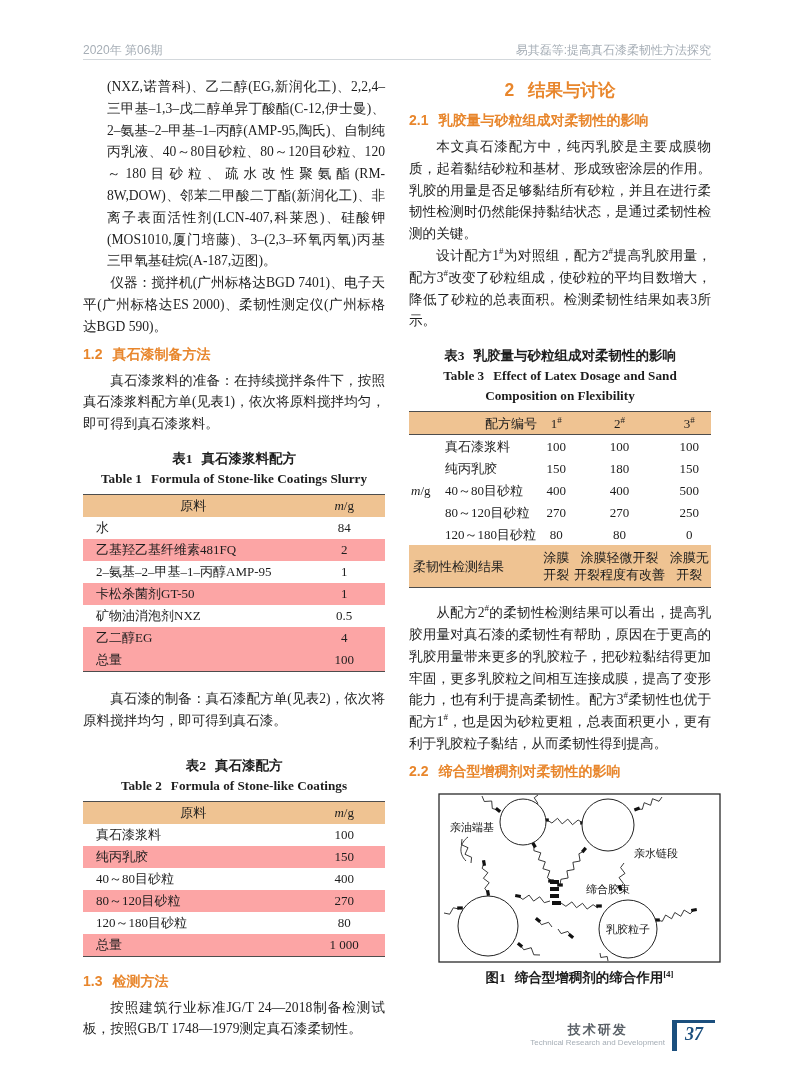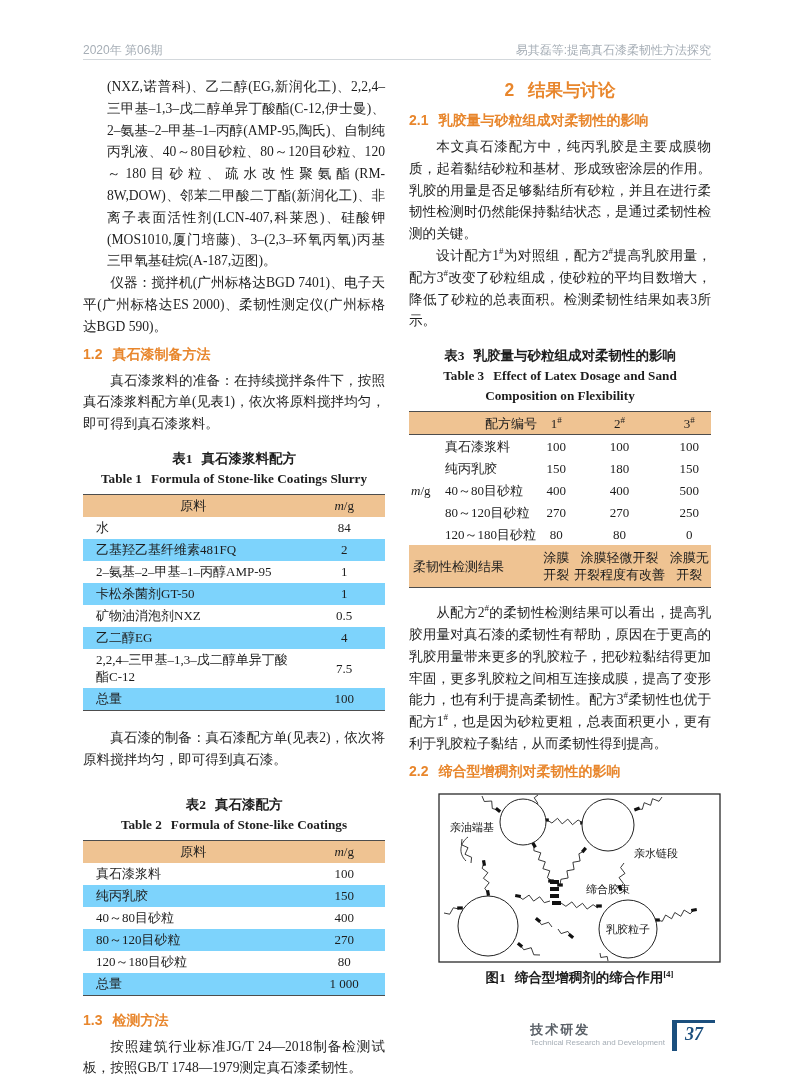--- a/index.html
+++ b/index.html
@@ -24,38 +24,38 @@
   
   .t-caption{text-align:center;font-weight:bold;margin:14px 0 5px;line-height:20px;}
   .t-caption .cn-line{font-size:13.5px;}
   .t-caption .en-line{font-size:13.2px;}
   .t-caption .lbl{margin-right:9px;}
   
   table{width:100%;border-collapse:collapse;border-top:1.6px solid #4d4d4d;border-bottom:1.6px solid #4d4d4d;
        font-size:13px;margin-bottom:8px;}
   th,td{padding:2.5px 4px;font-weight:normal;line-height:17px;}
   thead th{background:#efc392;}
-  tr.stripe td{background:#7dd3fc;font-family:Liberation Serif, serif;}
+  tr.stripe td{background:#fca5a5;font-family:Liberation Serif, serif;}
   table.simple td.name{text-align:left;padding-left:13px;}
   table.simple td.val{text-align:center;width:27%;}
   #table3 thead th{border-bottom:1.2px solid #4d4d4d;text-align:center;}
   #table3 thead th.t3first{text-align:right;padding-left:4px;}
   #table3 td{text-align:center;}
   #table3 td.t3name{text-align:left;}
   #table3 td.unit{width:26px;text-align:left;padding-left:2px;}
   #table3 tr.result td{background:#efc392;padding:4px 2px;}
   
   .figure-wrap{width:283px;margin:12px 0 0 29px;}
   .figure-box{border:0;}
   .f-caption{text-align:center;font-weight:bold;line-height:22px;}
   .f-caption .cn-line{font-size:13.5px;}
   .f-caption .lbl{margin-right:9px;}
   
   .pg-footer{position:absolute;right:79px;bottom:26px;display:flex;align-items:center;}
-  .dept{text-align:left;line-height:1.15;margin-right:7px;}
+  .dept{text-align:center;line-height:1.15;margin-right:7px;}
   .dept-cn{font-family:"Liberation Sans","DejaVu Sans",sans-serif;font-weight:bold;font-size:13px;
        color:#5a6067;letter-spacing:2px;}
   .dept-en{font-family:"Liberation Sans","DejaVu Sans",sans-serif;font-size:8px;color:#a6aeb6;}
   .page-num{border-top:3px solid #1b4f7e;border-left:5px solid #1b4f7e;color:#1b4f7e;
        font-style:italic;font-weight:bold;font-size:18px;padding:1px 12px 6px 8px;
        font-family:"Liberation Serif",serif;}
 </style>
 </head>
 <body>
 
@@ -103,24 +103,20 @@
             <td class="name">卡松杀菌剂GT-50</td>
             <td class="val">1</td>
           </tr>
           <tr>
             <td class="name">矿物油消泡剂NXZ</td>
             <td class="val">0.5</td>
           </tr>
           <tr class="stripe">
             <td class="name">乙二醇EG</td>
             <td class="val">4</td>
-          </tr>
-          <tr>
-            <td class="name">2,2,4–三甲基–1,3–戊二醇单异丁酸酯C-12</td>
-            <td class="val">7.5</td>
           </tr>
           <tr class="stripe">
             <td class="name">总量</td>
             <td class="val">100</td>
           </tr>
         </tbody>
     </table>
 
     <p style="margin-top:16px;">真石漆的制备：真石漆配方单(见表2)，依次将原料搅拌均匀，即可得到真石漆。</p>
 

